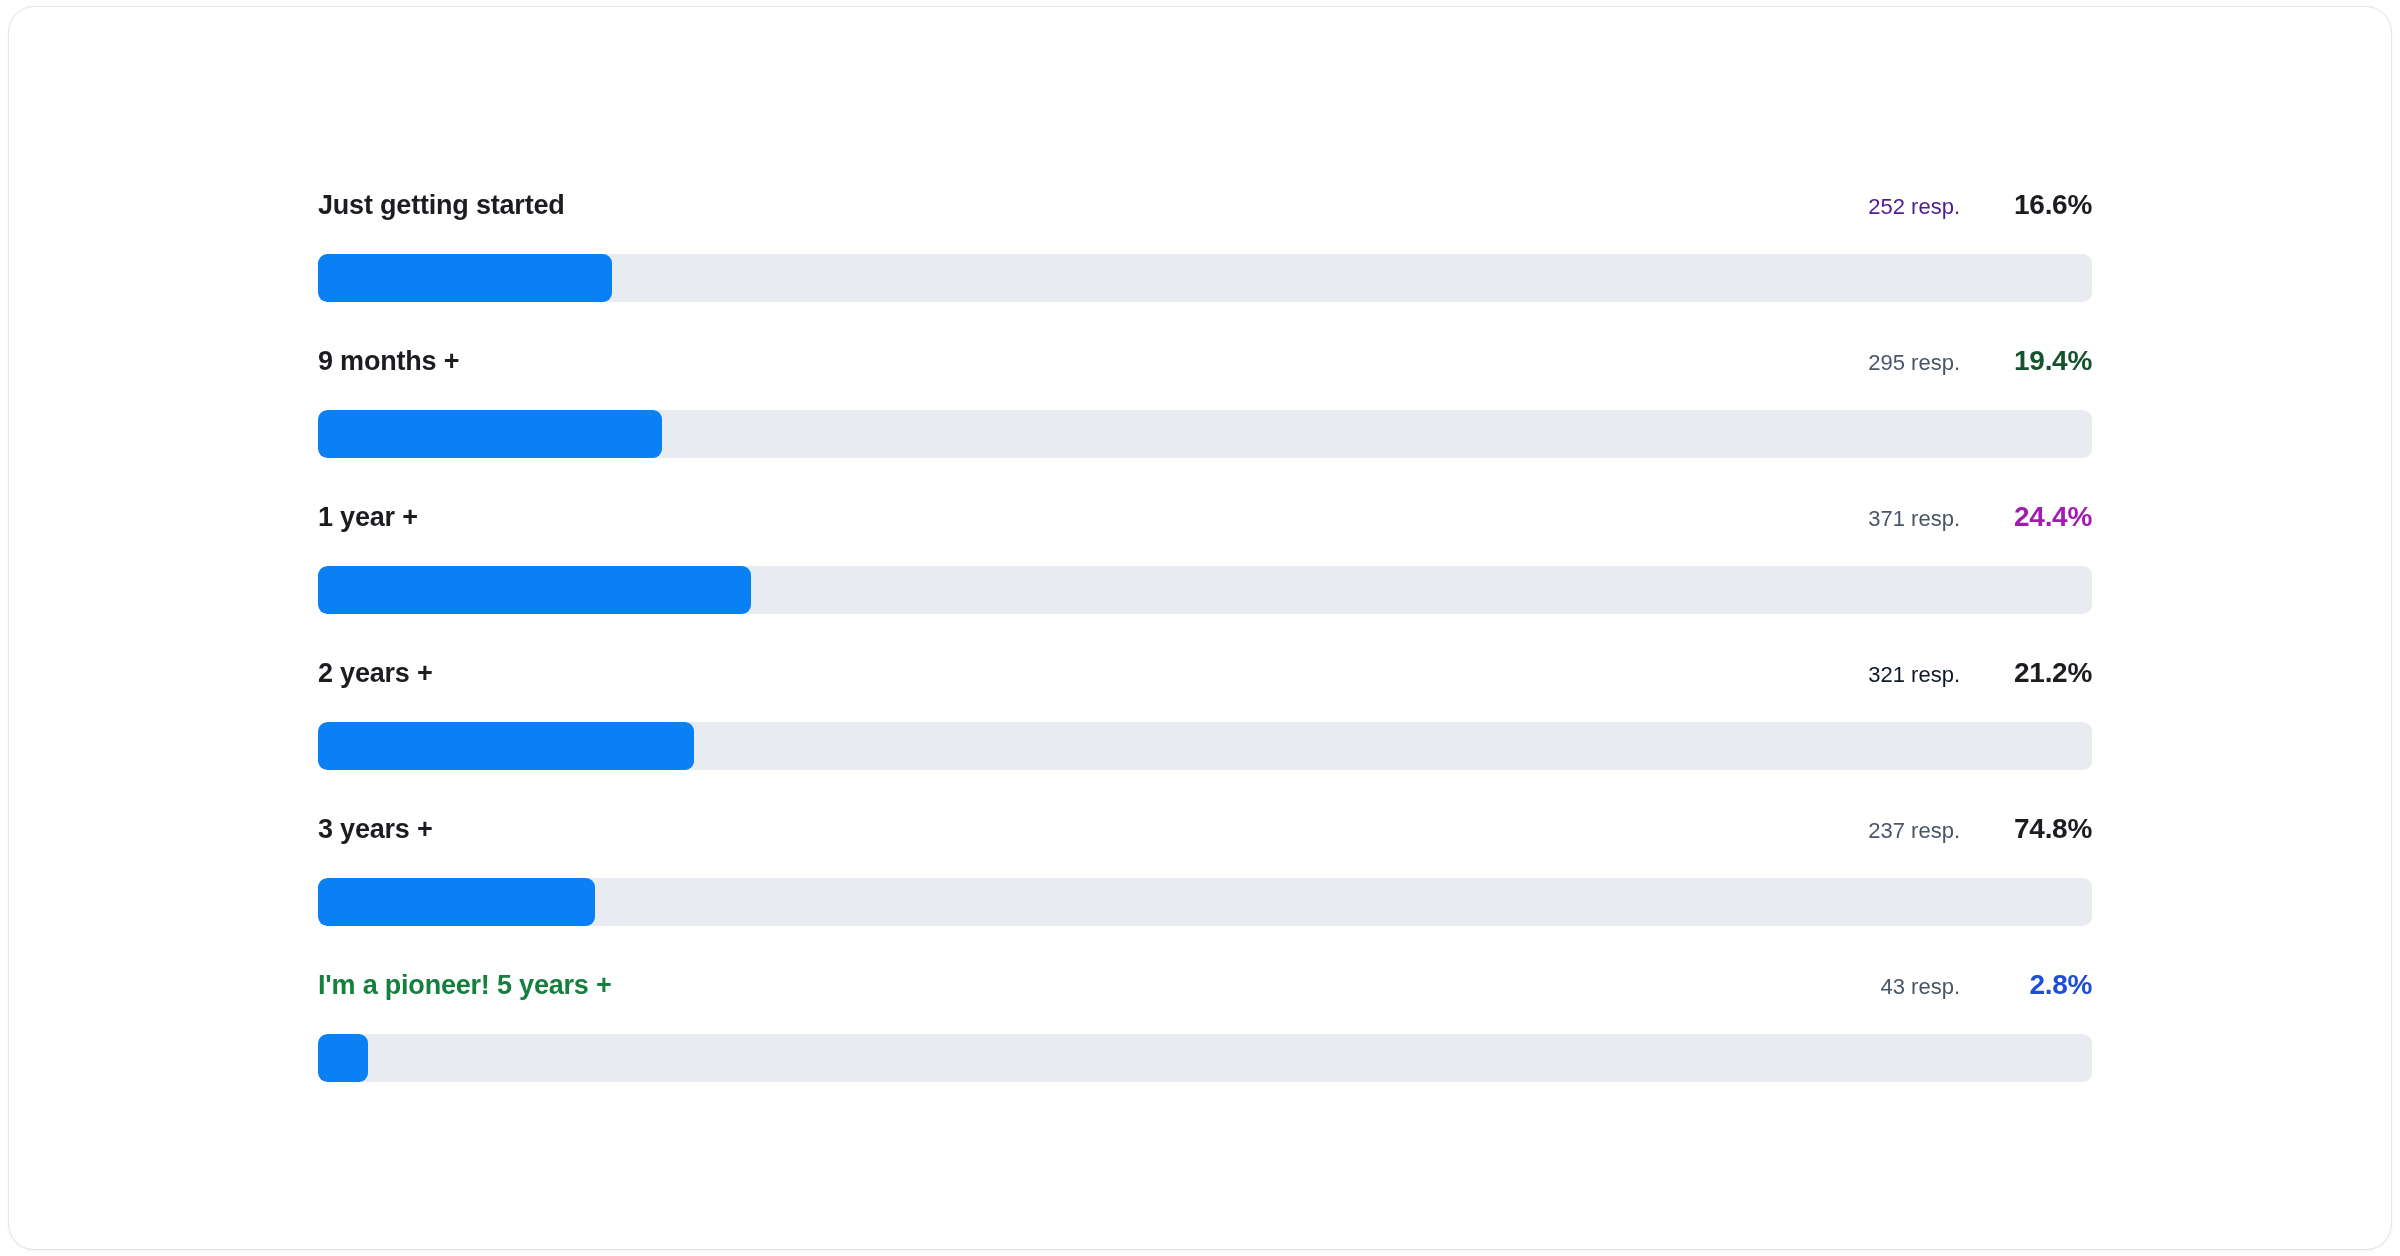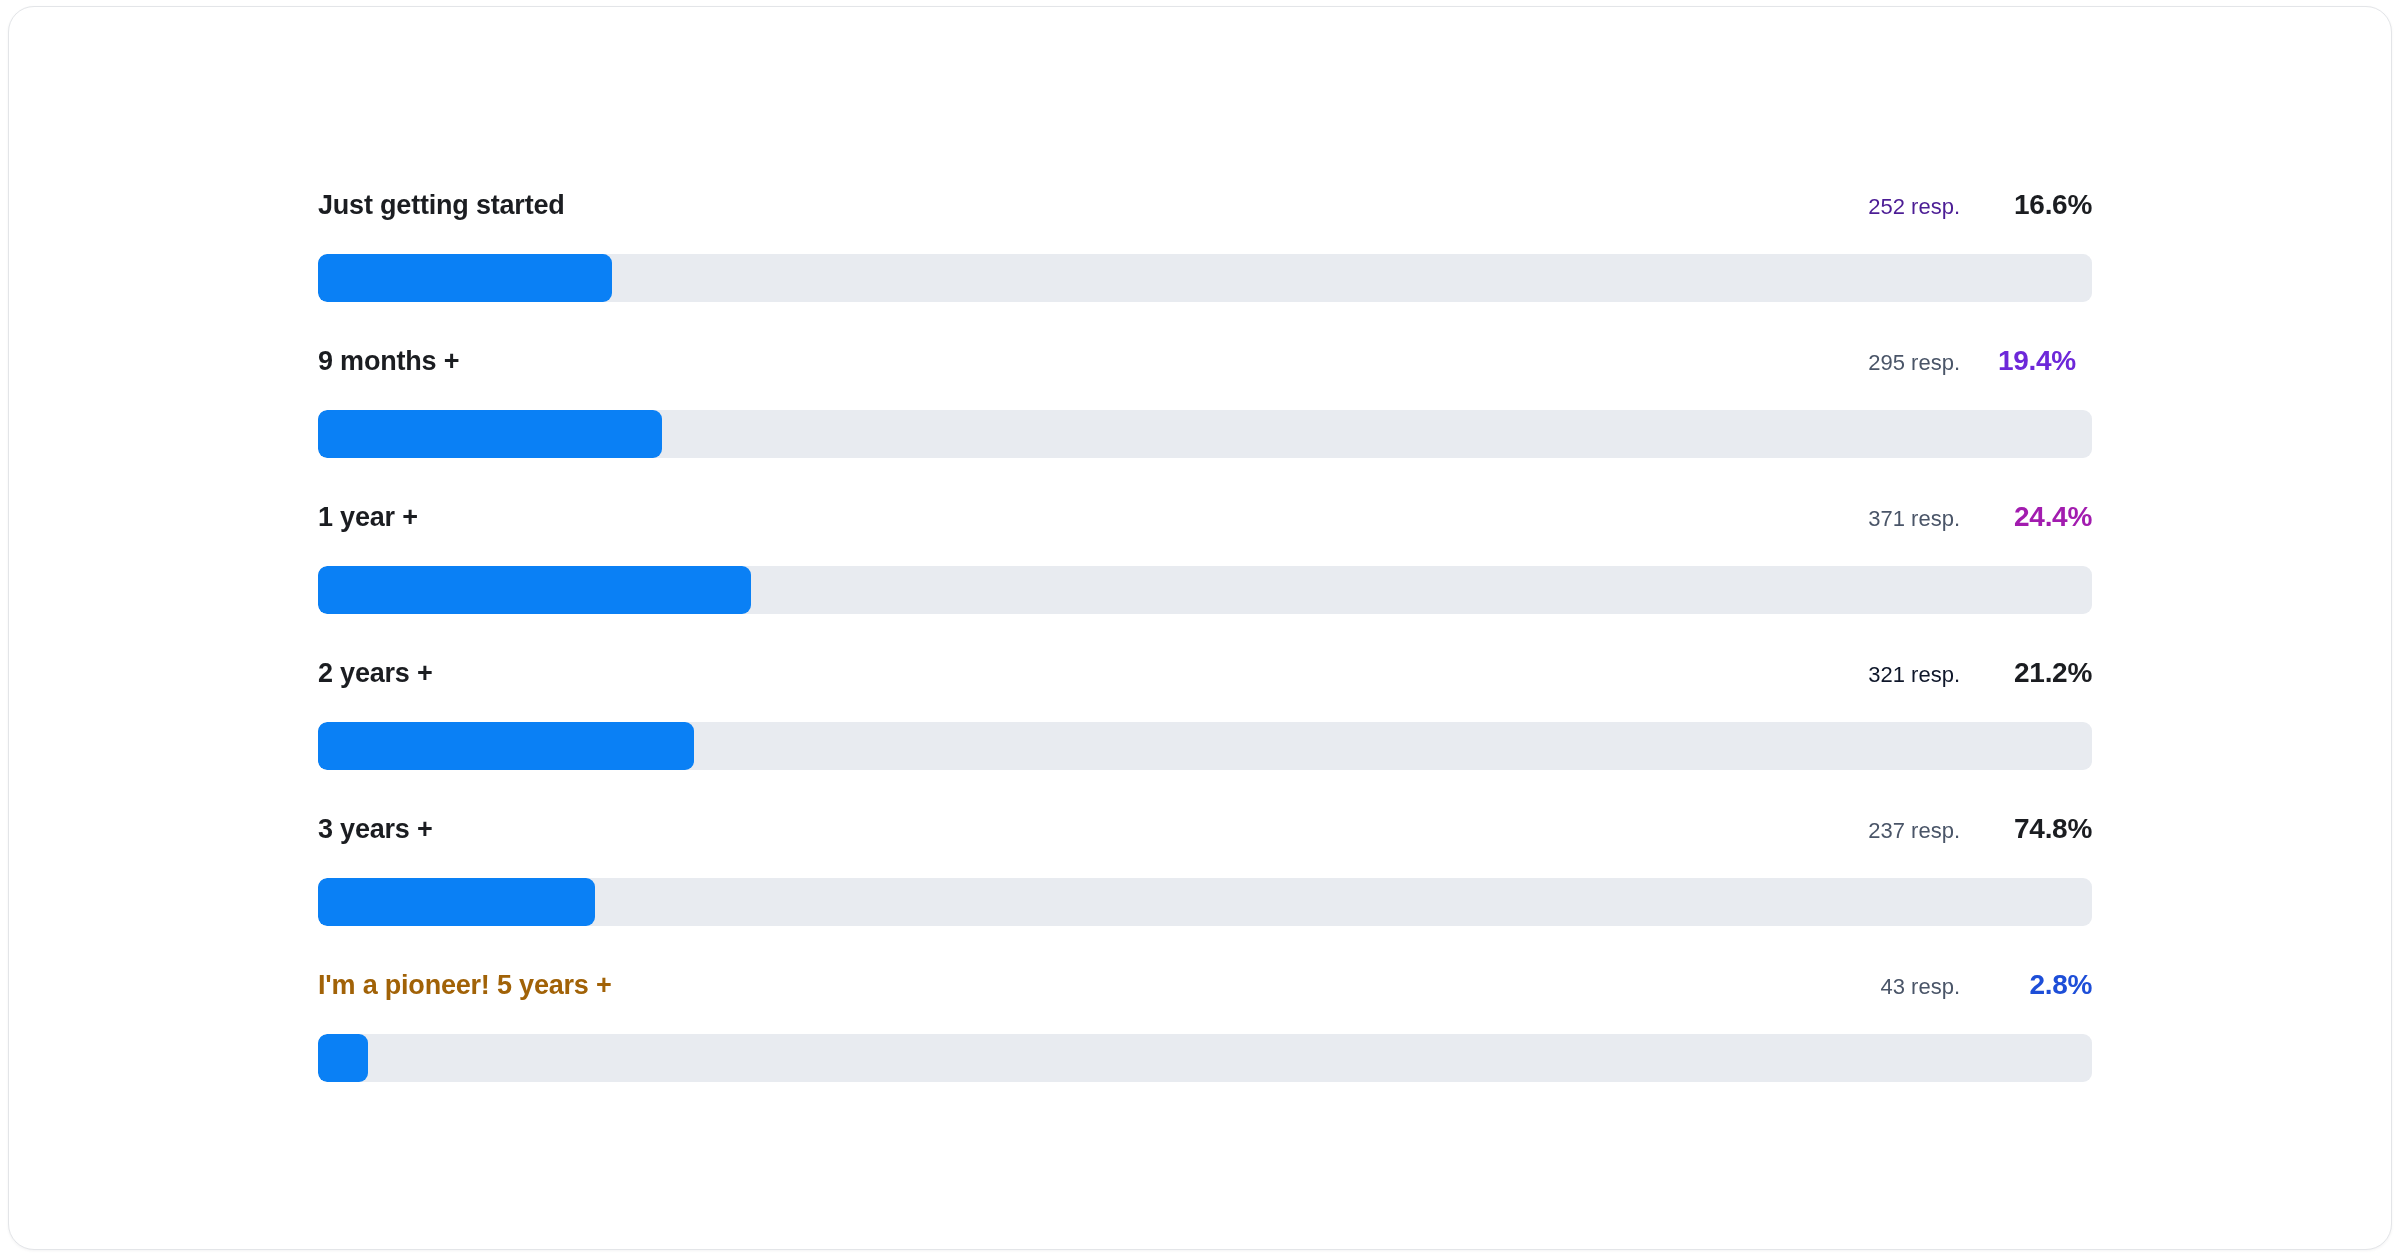--- a/index.html
+++ b/index.html
@@ -107,21 +107,21 @@
         </div>
         <div class="bar-track" style="background: rgb(232, 235, 240);">
           <div class="bar-fill" style="width: 16.6%; background: rgb(10, 128, 245);"></div>
         </div>
       </div>
       <div class="result-row">
         <div class="row-header">
           <span class="option-label" style="color: rgb(27, 29, 33);">9 months +</span>
           <span class="header-spacer"></span>
           <span class="resp-count" style="color: rgb(74, 85, 104);">295 resp.</span>
-          <span class="pct-value" style="color: #6d28d9; text-align: center;">19.4%</span>
+          <span class="pct-value" style="color: #14532d;">19.4%</span>
         </div>
         <div class="bar-track" style="background: rgb(232, 235, 240);">
           <div class="bar-fill" style="width: 19.4%; background: rgb(10, 128, 245);"></div>
         </div>
       </div>
       <div class="result-row">
         <div class="row-header">
           <span class="option-label" style="color: rgb(27, 29, 33);">1 year +</span>
           <span class="header-spacer"></span>
           <span class="resp-count" style="color: rgb(74, 85, 104);">371 resp.</span>
@@ -148,21 +148,21 @@
           <span class="header-spacer"></span>
           <span class="resp-count" style="color: rgb(74, 85, 104);">237 resp.</span>
           <span class="pct-value" style="color: rgb(27, 29, 33);">74.8%</span>
         </div>
         <div class="bar-track" style="background: rgb(232, 235, 240);">
           <div class="bar-fill" style="width: 15.6%; background: rgb(10, 128, 245);"></div>
         </div>
       </div>
       <div class="result-row">
         <div class="row-header">
-          <span class="option-label" style="color: #a16207;">I'm a pioneer! 5 years +</span>
+          <span class="option-label" style="color: #15803d;">I'm a pioneer! 5 years +</span>
           <span class="header-spacer"></span>
           <span class="resp-count" style="color: rgb(74, 85, 104);">43 resp.</span>
           <span class="pct-value" style="color: #1d4ed8;">2.8%</span>
         </div>
         <div class="bar-track" style="background: rgb(232, 235, 240);">
           <div class="bar-fill" style="width: 2.8%; background: rgb(10, 128, 245);"></div>
         </div>
       </div>
     </div>
 </div>

